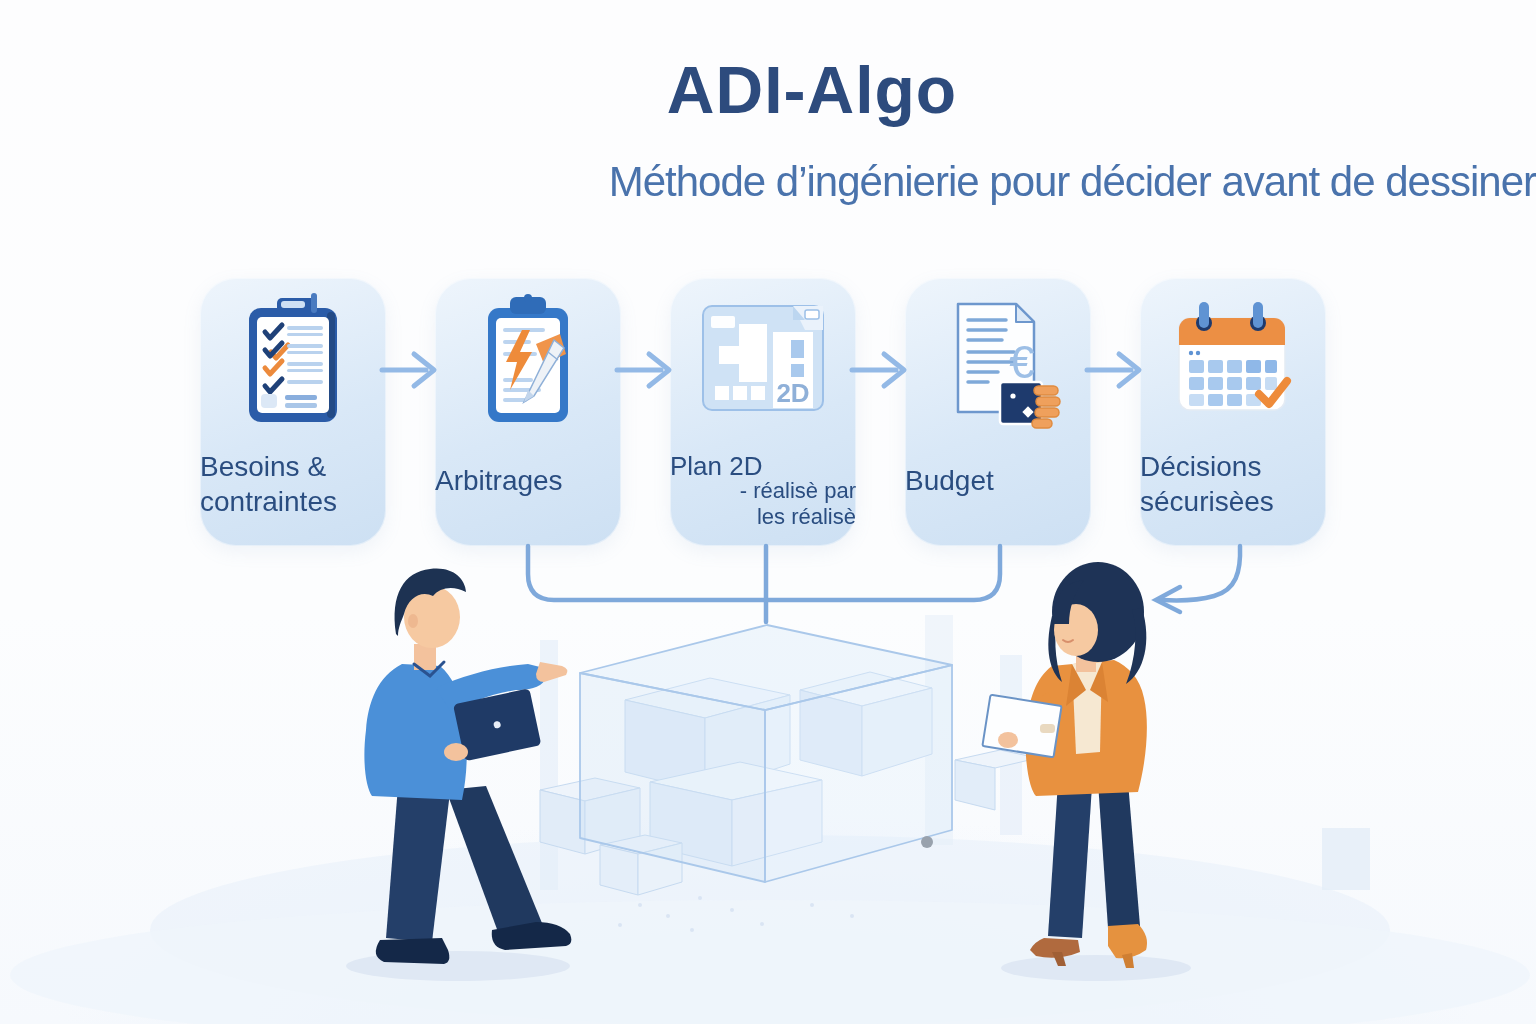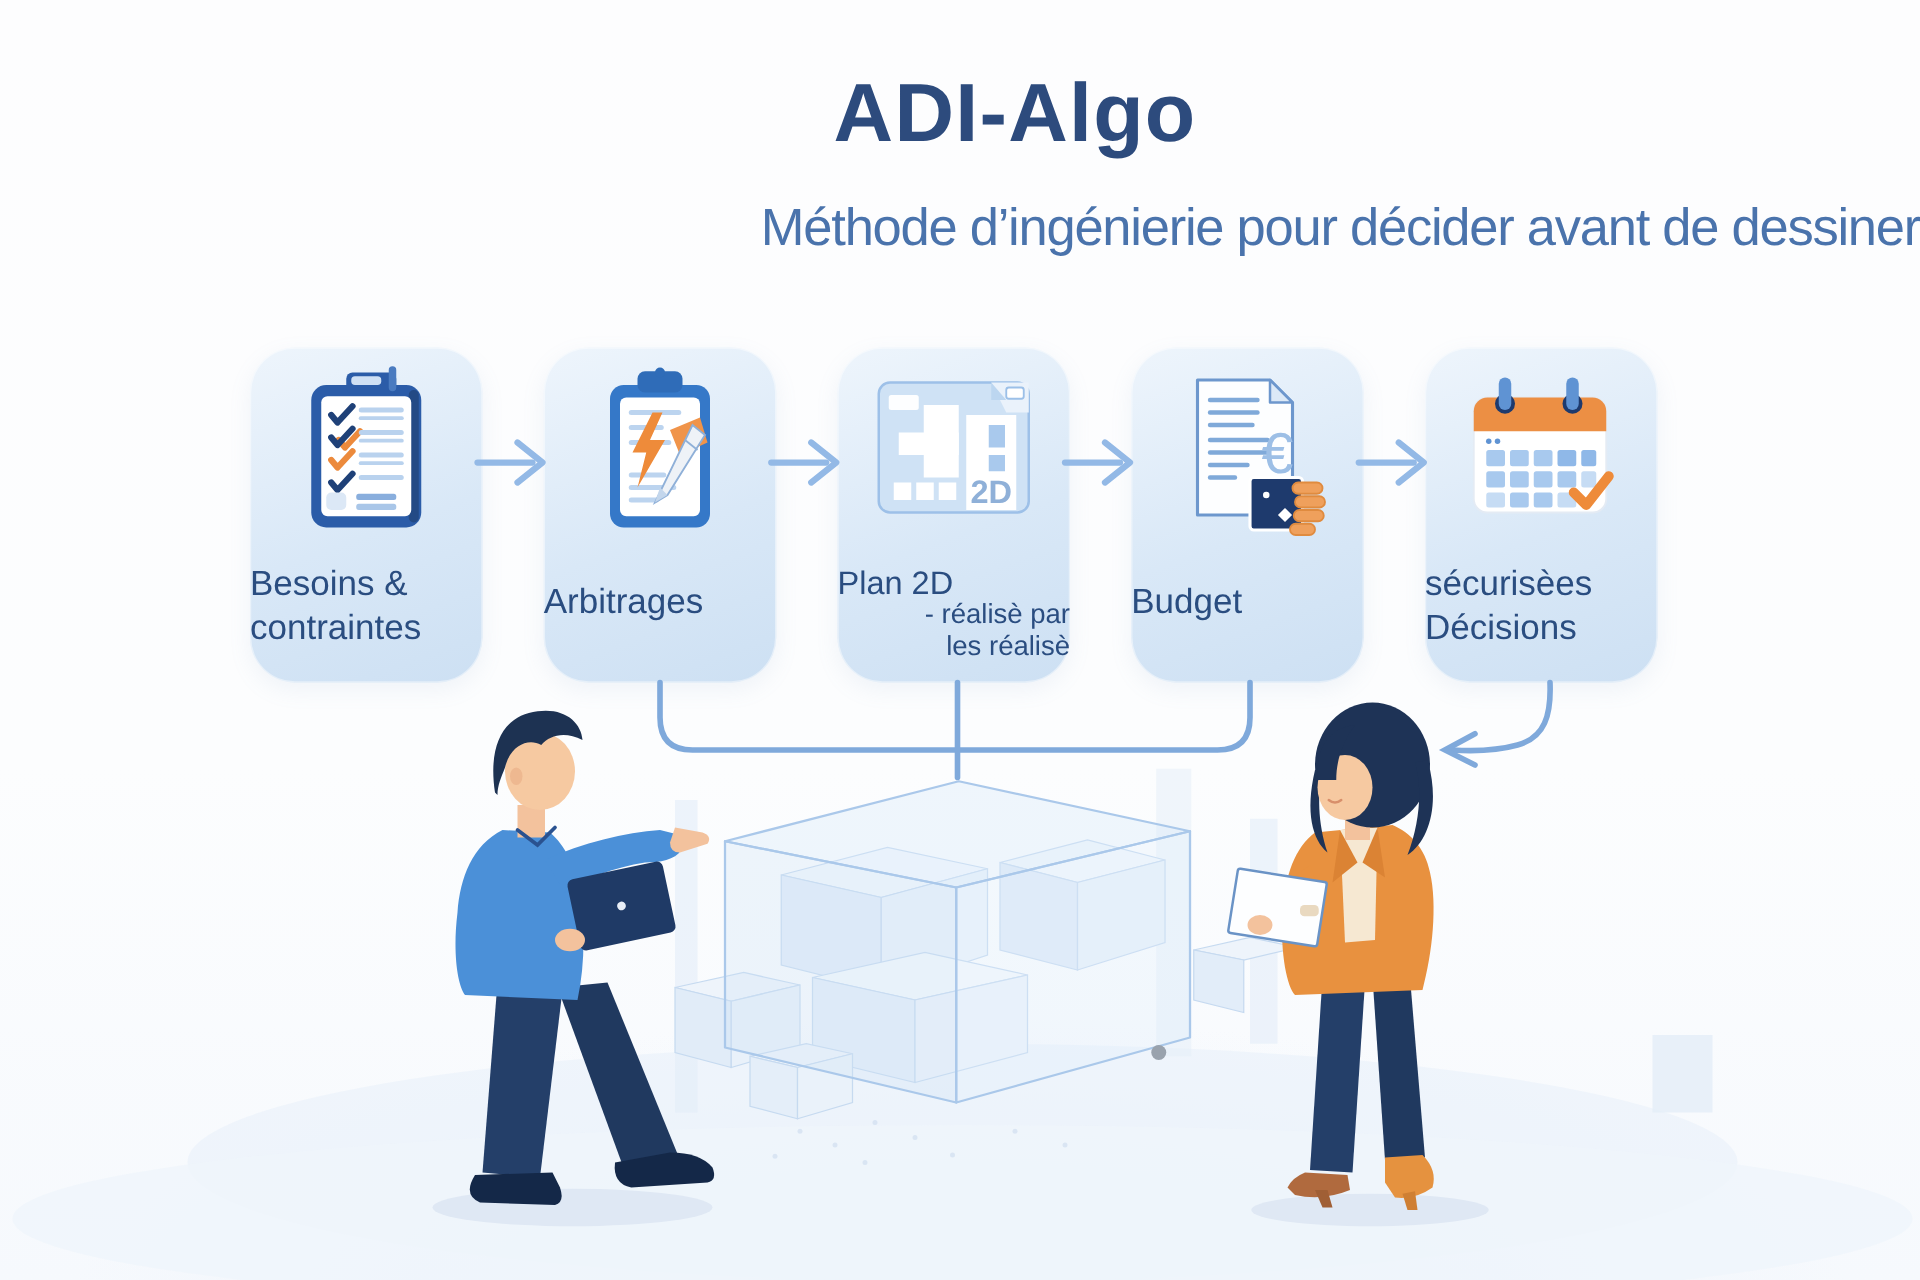--- a/index.html
+++ b/index.html
@@ -184,22 +184,22 @@
           <rect x="83" y="87" width="15" height="13" rx="2"></rect>
         <rect x="102" y="87" width="12" height="13" rx="2" fill="#c6dcf4"></rect>
         <rect x="26" y="104" width="15" height="12" rx="2" fill="#c6dcf4"></rect>
           <rect x="45" y="104" width="15" height="12" rx="2"></rect>
         <rect x="64" y="104" width="15" height="12" rx="2"></rect>
           <rect x="83" y="104" width="15" height="12" rx="2" fill="#c6dcf4"></rect>
       </g>
       <path d="M96,104 l10,10 l18,-23" stroke="#ee8b3a" stroke-width="8" fill="none" stroke-linecap="round" stroke-linejoin="round"></path>
     </svg>
     <div class="card-label two-line">
+      <div>Décisions</div>
       <div>sécurisèes</div>
-      <div>Décisions</div>
     </div>
   </div>
 
   <svg class="flow-arrow fa-1" viewBox="0 0 66 46">
     <g stroke="#93b9e6" stroke-width="5" fill="none" stroke-linecap="round" stroke-linejoin="round">
       <line x1="4" y1="23" x2="48" y2="23"></line>
         <polyline points="36,7 56,23 36,39"></polyline>
     </g>
   </svg>
   <svg class="flow-arrow fa-2" viewBox="0 0 66 46">

